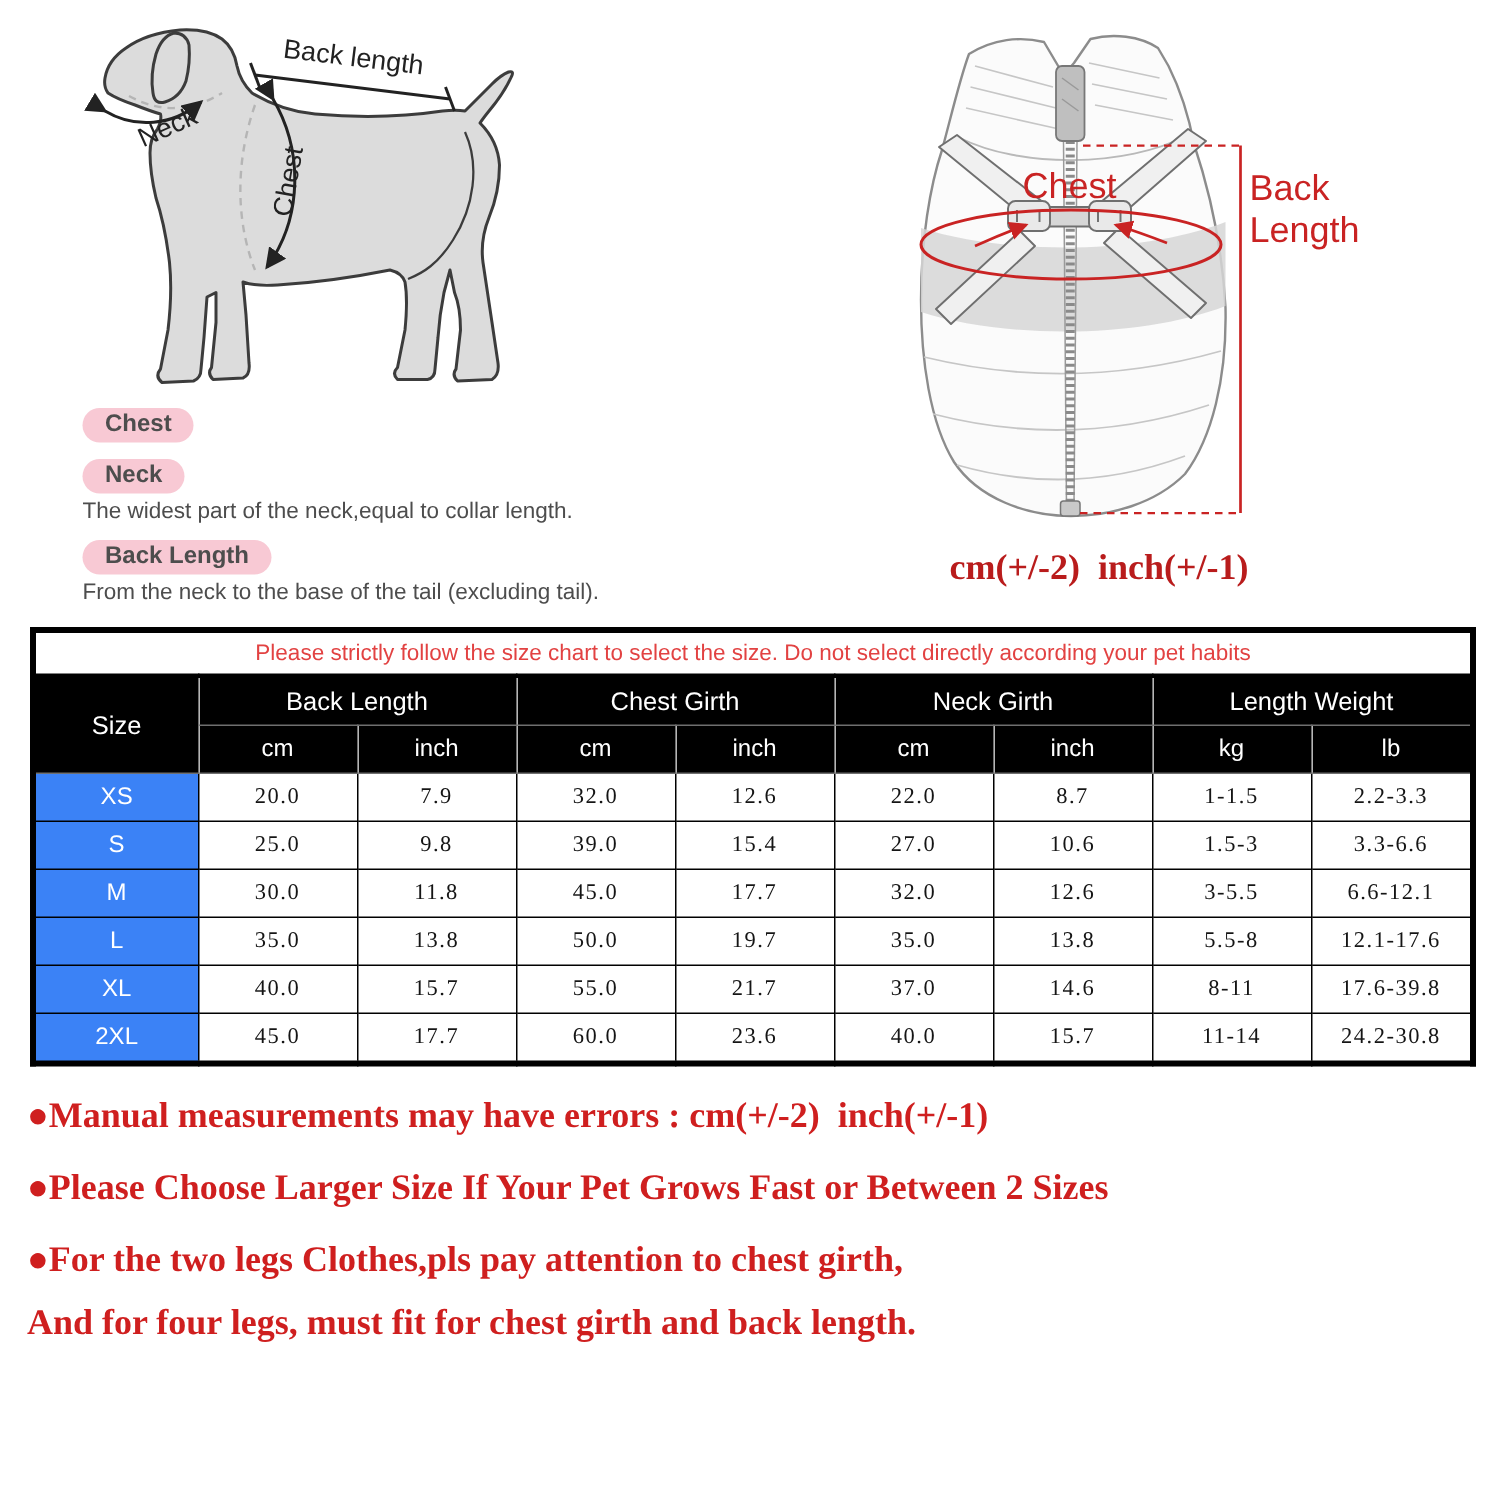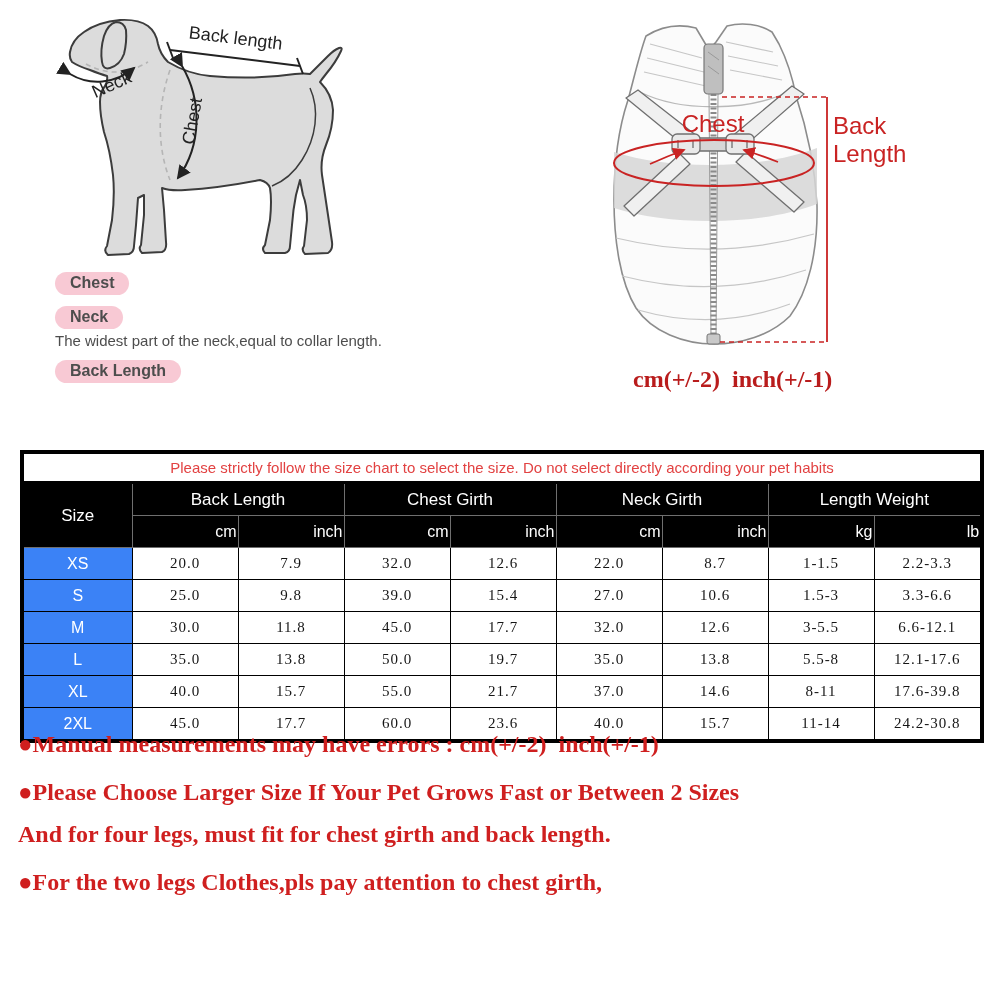--- a/index.html
+++ b/index.html
@@ -16,28 +16,28 @@
       font-family:"Liberation Serif",serif;font-weight:bold;font-size:24px;white-space:pre;text-align:center;}
 
   
   .defs{position:absolute;left:55px;top:272px;width:430px;}
   .def-item{margin-bottom:9px;}
   .def-pill{display:inline-block;background:#f8c9d4;color:#4d4d4d;font-weight:bold;
       font-size:16px;padding:2px 15px 3px 15px;border-radius:12px;margin-bottom:2px;}
   .def-text{font-size:15px;color:#4d4d4d;line-height:1.3;}
 
   
-  table.size-table{position:absolute;left:20px;top:450px;width:960px;
+  table.size-table{position:absolute;left:20px;top:418px;width:960px;
       border-collapse:collapse;border:4px solid #000;table-layout:fixed;}
   .size-table td{text-align:center;vertical-align:middle;overflow:hidden;}
   .size-table .title-cell{background:#ffffff;color:#e24242;font-size:15px;height:25px;
       border-bottom:3px solid #000;font-family:"Liberation Sans",sans-serif;}
   .size-table .hcell{background:#000000;color:#ffffff;font-size:17px;height:29px;
       border:1px solid #6f6f6f;font-weight:normal;}
-  .size-table .hsub{font-size:16px;text-align:right;}
+  .size-table .hsub{font-size:16px;}
   .size-table .size-col{font-size:17px;}
   .size-table .rowhead{background:#3b82f6;color:#ffffff;font-size:16px;height:29px;
       border:1px solid #000;}
   .size-table .dcell{background:#ffffff;color:#151515;font-size:15px;height:29px;
       border:1px solid #000;font-family:Liberation Serif, serif;letter-spacing:1px;}
 
   
   .notes{position:absolute;left:18px;top:731px;width:960px;color:#cf1f1f;
       font-family:"Liberation Serif",serif;font-weight:bold;}
   .notes .note-heading{font-size:28px;margin:0 0 24px 0;}
@@ -167,20 +167,21 @@
   <div class="defs">
     <div class="def-item">
       <span class="def-pill">Chest</span>
     </div>
     <div class="def-item">
       <span class="def-pill">Neck</span>
       <div class="def-text">The widest part of the neck,equal to collar length.</div>
     </div>
     <div class="def-item">
       <span class="def-pill">Back Length</span>
+      <div class="def-text">From the neck to the base of the tail (excluding tail).</div>
     </div>
   </div>
 
   <table class="size-table">
     <colgroup>
       <col style="width:110px">
         <col style="width:106px">
         <col style="width:106px">
       <col style="width:106px">
         <col style="width:106px">
@@ -275,17 +276,17 @@
       <td class="dcell">15.7</td>
       <td class="dcell">11-14</td>
       <td class="dcell">24.2-30.8</td>
     </tr>
   </tbody>
     </table>
 
   <div class="notes">
     <div class="note-line">●Manual measurements may have errors : cm(+/-2)  inch(+/-1)</div>
     <div class="note-line">●Please Choose Larger Size If Your Pet Grows Fast or Between 2 Sizes</div>
+    <div class="note-line">●For the two legs Clothes,pls pay attention to chest girth,</div>
     <div class="note-line cont">And for four legs, must fit for chest girth and back length.</div>
-    <div class="note-line">●For the two legs Clothes,pls pay attention to chest girth,</div>
   </div>
 
 </div>
 
 </body></html>

